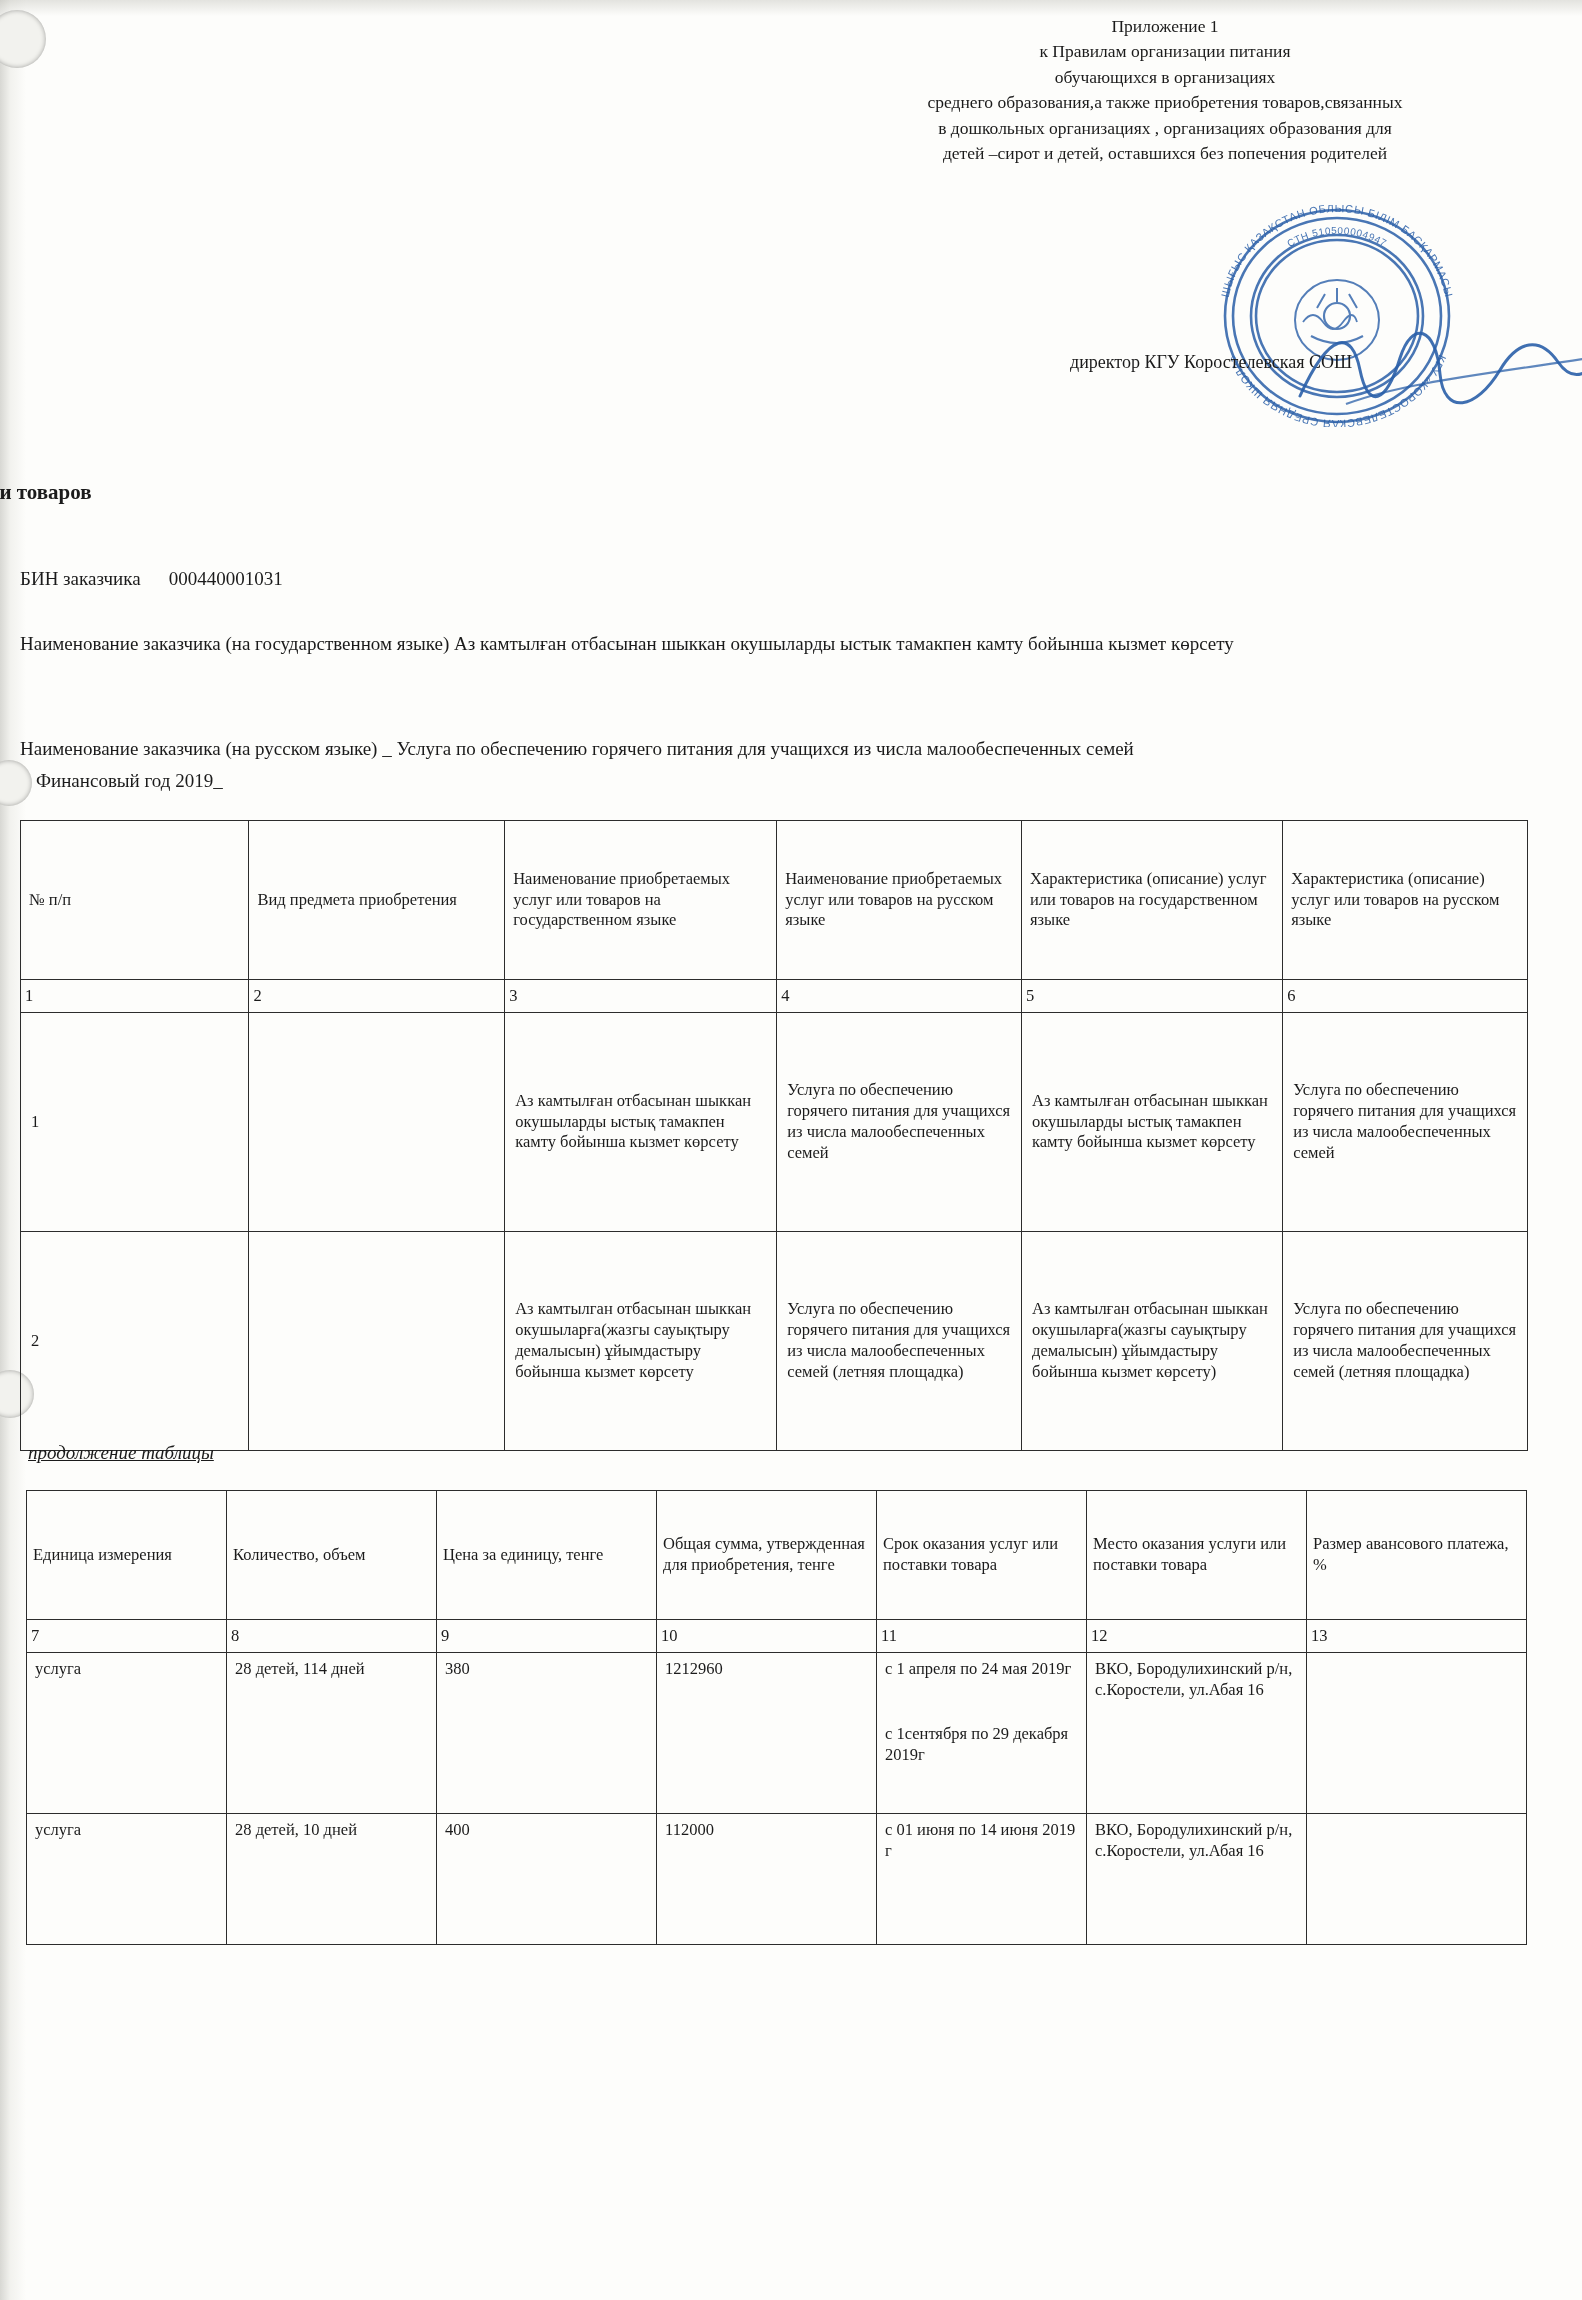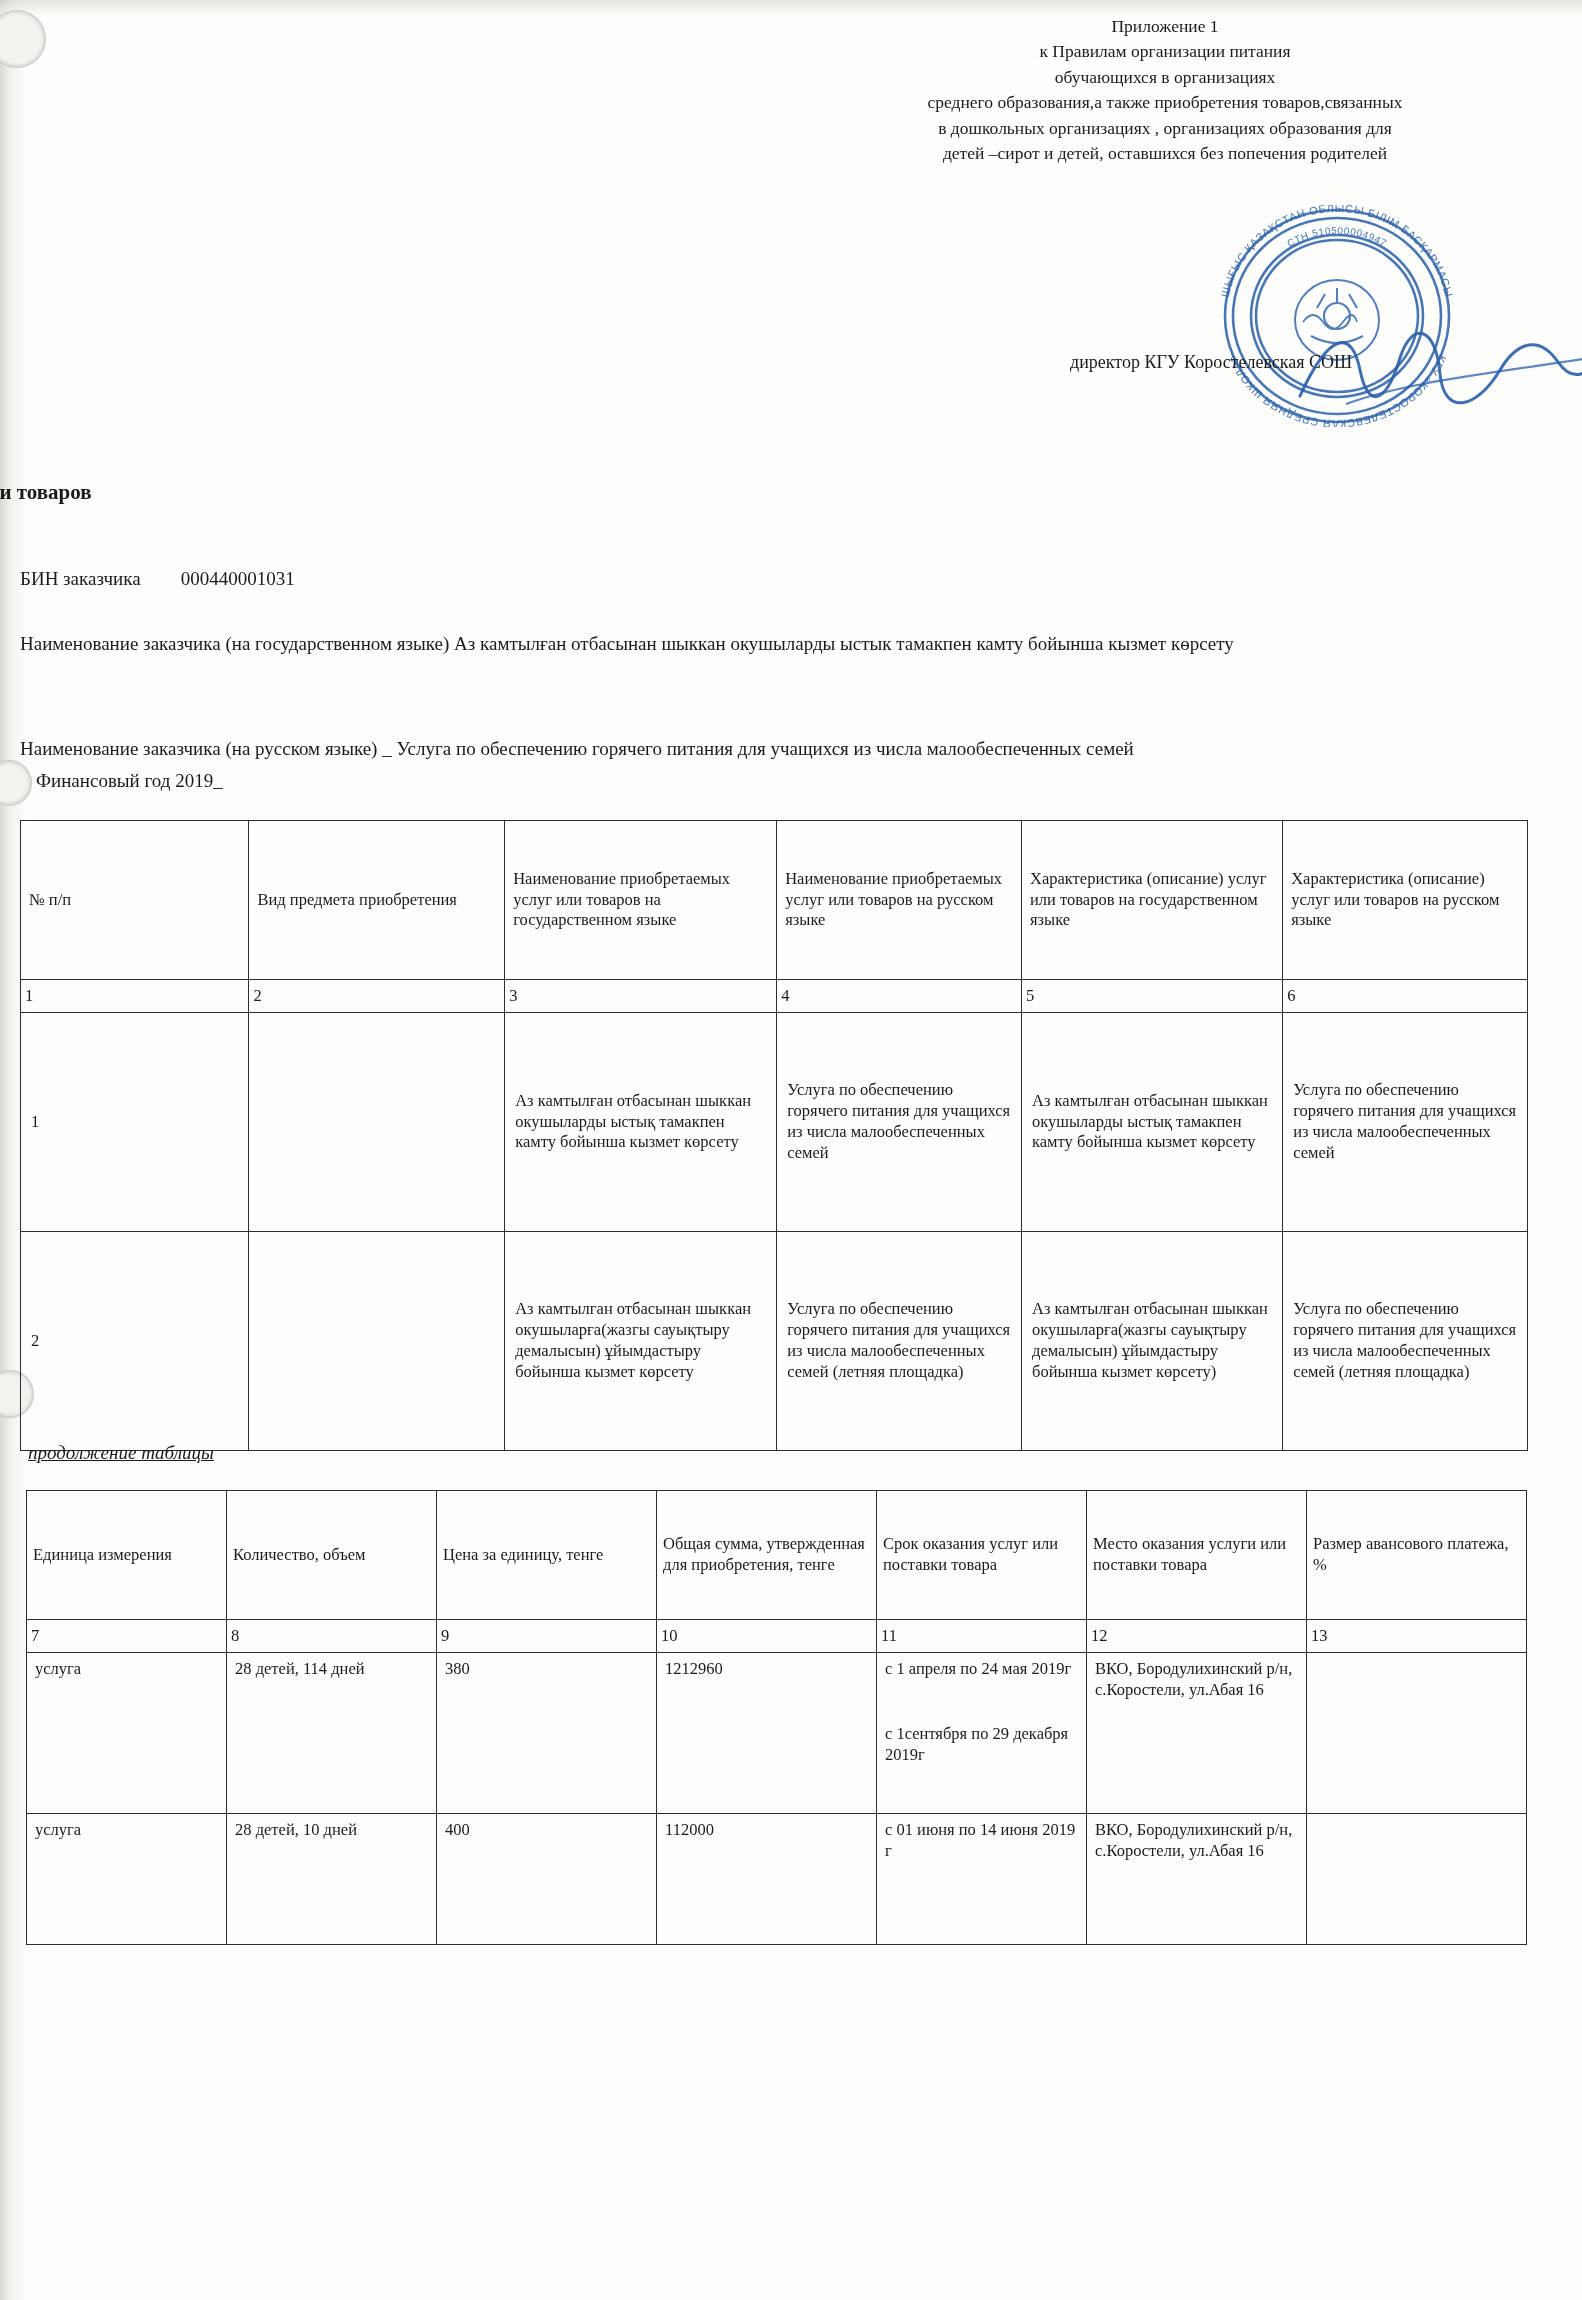--- a/index.html
+++ b/index.html
@@ -99,21 +99,21 @@
   .field-line {
     position: absolute;
     font-size: 19px;
     line-height: 1.5;
   }
   .f-bin   { left: 20px; top: 565px; }
   .f-kaz   { left: 20px; top: 630px; width: 1500px; }
   .f-rus   { left: 20px; top: 735px; width: 1520px; }
   .f-year  { left: 36px; top: 767px; }
 
-  .f-bin .val { margin-left: 40px; }
+  .f-bin .val { margin-left: 28px; }
 
   
   table.grid {
     position: absolute;
     border-collapse: collapse;
     table-layout: fixed;
     font-size: 16.5px;
   }
   table.grid td, table.grid th {
     border: 1px solid #2c2c2c;

